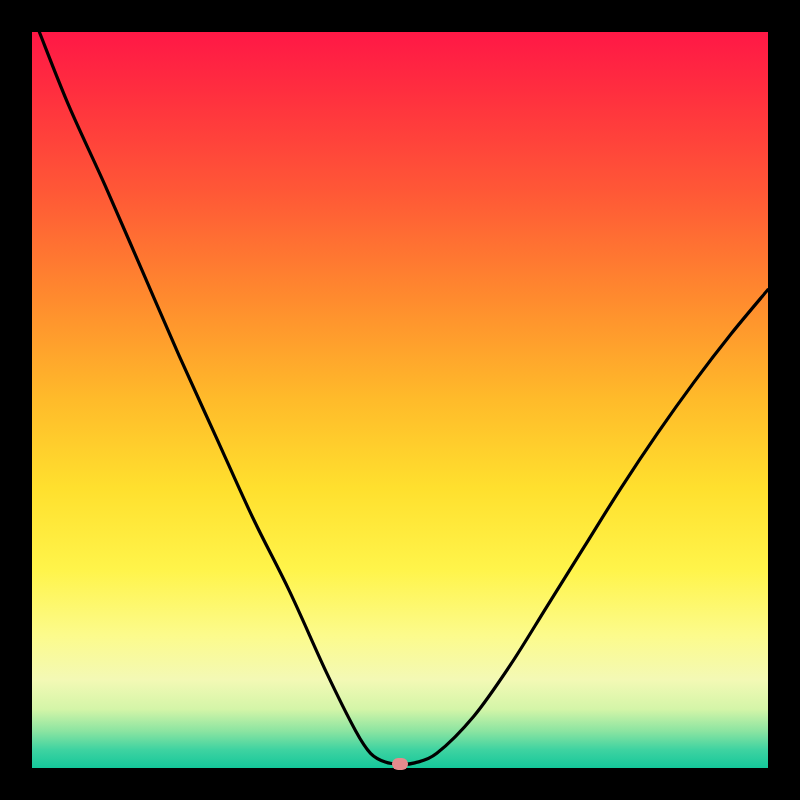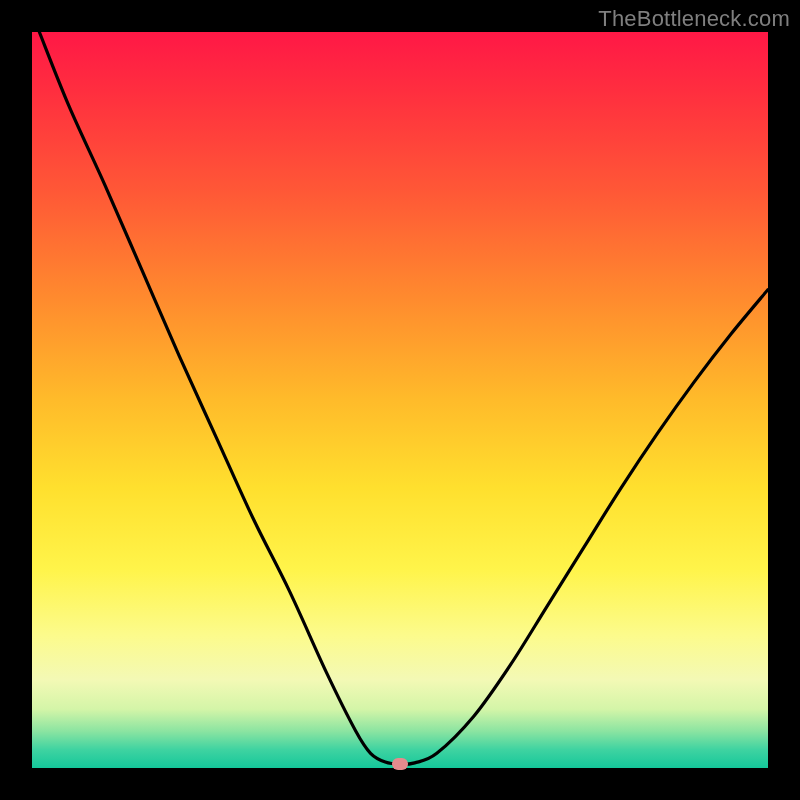--- a/index.html
+++ b/index.html
@@ -66,21 +66,20 @@
     border-radius: 6px;
     background: #e58b8d;
     transform: translate(-50%, -50%);
   }
 </style>
 </head>
 <body>
 
 <div class="frame">
 
-  <div class="attribution">TheBottleneck.com</div>
 
   <div class="plot">
 
     <svg class="curve" viewBox="0 0 736 736" preserveAspectRatio="none">
       <path id="curve-path" fill="none" stroke="#000" stroke-width="3.2" stroke-linecap="round" stroke-linejoin="round" d="M 7.36 0.00 C 12.27 12.27, 25.76 47.84, 36.80 73.60 C 47.84 99.36, 61.33 126.96, 73.60 154.56 C 85.87 182.16, 98.13 210.99, 110.40 239.20 C 122.67 267.41, 134.93 296.24, 147.20 323.84 C 159.47 351.44, 171.73 377.81, 184.00 404.80 C 196.27 431.79, 208.53 460.00, 220.80 485.76 C 233.07 511.52, 245.33 533.60, 257.60 559.36 C 269.87 585.12, 283.36 617.01, 294.40 640.32 C 305.44 663.63, 316.48 685.71, 323.84 699.20 C 331.20 712.69, 333.65 716.13, 338.56 721.28 C 343.47 726.43, 348.37 728.27, 353.28 730.11 C 358.19 731.95, 363.09 732.20, 368.00 732.32 C 372.91 732.44, 376.59 732.69, 382.72 730.85 C 388.85 729.01, 394.99 729.01, 404.80 721.28 C 414.61 713.55, 429.33 699.20, 441.60 684.48 C 453.87 669.76, 466.13 651.36, 478.40 632.96 C 490.67 614.56, 502.93 593.71, 515.20 574.08 C 527.47 554.45, 539.73 534.83, 552.00 515.20 C 564.27 495.57, 576.53 475.33, 588.80 456.32 C 601.07 437.31, 613.33 418.91, 625.60 401.12 C 637.87 383.33, 650.13 366.16, 662.40 349.60 C 674.67 333.04, 686.93 317.09, 699.20 301.76 C 711.47 286.43, 729.87 264.96, 736.00 257.60"></path>
     </svg>
 
     <div class="marker" id="marker" style="left: 368px; top: 732.32px;"></div>
 
   </div>

